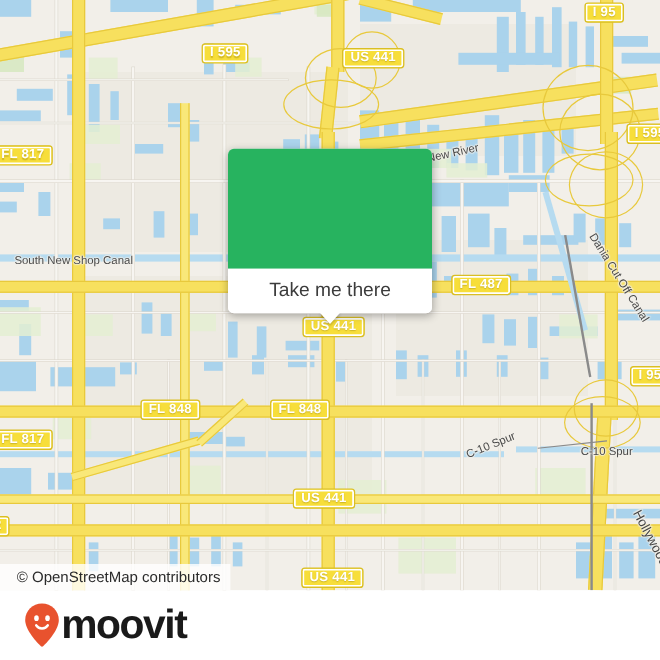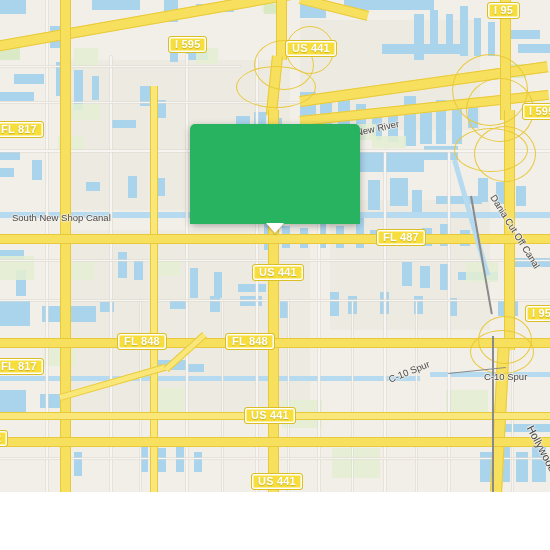--- a/index.html
+++ b/index.html
@@ -443,23 +443,38 @@
         <div class="map-label canal" style="left: 356px; top: 127px; transform: rotate(-12deg); transform-origin: left center;">New River</div>
         <div class="map-label canal" style="left: 12px; top: 212px;">South New Shop Canal</div>
         <div class="map-label canal" style="left: 493px; top: 190px; transform: rotate(58deg); transform-origin: left center;">Dania Cut Off Canal</div>
         <div class="map-label canal" style="left: 389px; top: 374px; transform: rotate(-22deg); transform-origin: left center;">C-10 Spur</div>
         <div class="map-label canal" style="left: 484px; top: 371px;">C-10 Spur</div>
         <div class="map-label city" style="left: 530px; top: 420px; transform: rotate(62deg); transform-origin: left center;">Hollywood</div>
       </div>
 
     <div id="popup">
       <div id="popup-thumb" style="background: rgb(39, 179, 95);"></div>
+      <div id="popup-action">Take me there</div>
       <div id="popup-tip"></div>
     </div>
 
+    <div id="attribution">
+      <span>© OpenStreetMap contributors</span>
+    </div>
 
   </div>
 
   <div id="footer">
 
+    <div id="brand">
+      <svg id="brand-pin" width="30" height="38" viewBox="0 0 30 38" aria-hidden="true">
+        <path d="M15 1 C7.3 1 1 7.1 1 14.6 C1 23.2 11.2 33.6 14.1 36.5
+                 C14.6 37 15.4 37 15.9 36.5 C18.8 33.6 29 23.2 29 14.6
+                 C29 7.1 22.7 1 15 1 Z" fill="#E8522E"></path>
+        <ellipse cx="10.4" cy="13.2" rx="1.9" ry="2.4" fill="#FFFFFF"></ellipse>
+        <ellipse cx="19.6" cy="13.2" rx="1.9" ry="2.4" fill="#FFFFFF"></ellipse>
+        <path d="M10.2 19.2 C12.2 22.6 17.8 22.6 19.8 19.2" stroke="#FFFFFF" stroke-width="2.1" fill="none" stroke-linecap="round"></path>
+      </svg>
+      <span id="brand-word" style="color: rgb(26, 26, 26);">moovit</span>
+    </div>
   </div>
 
 </div>
 
 </body></html>

